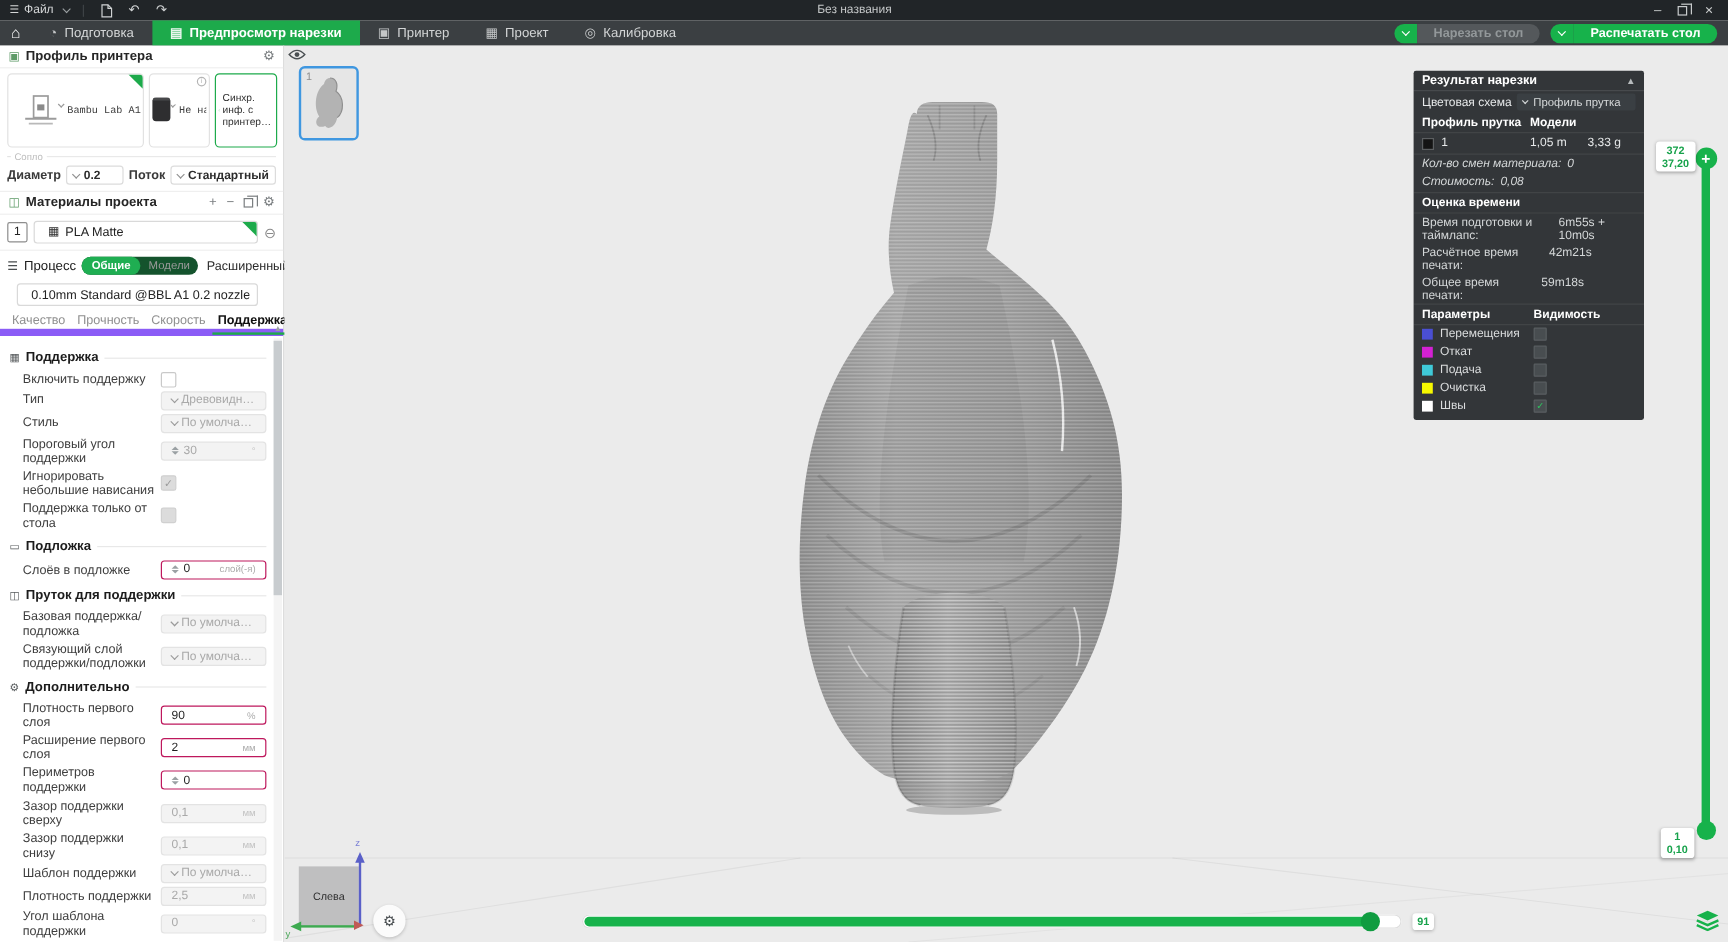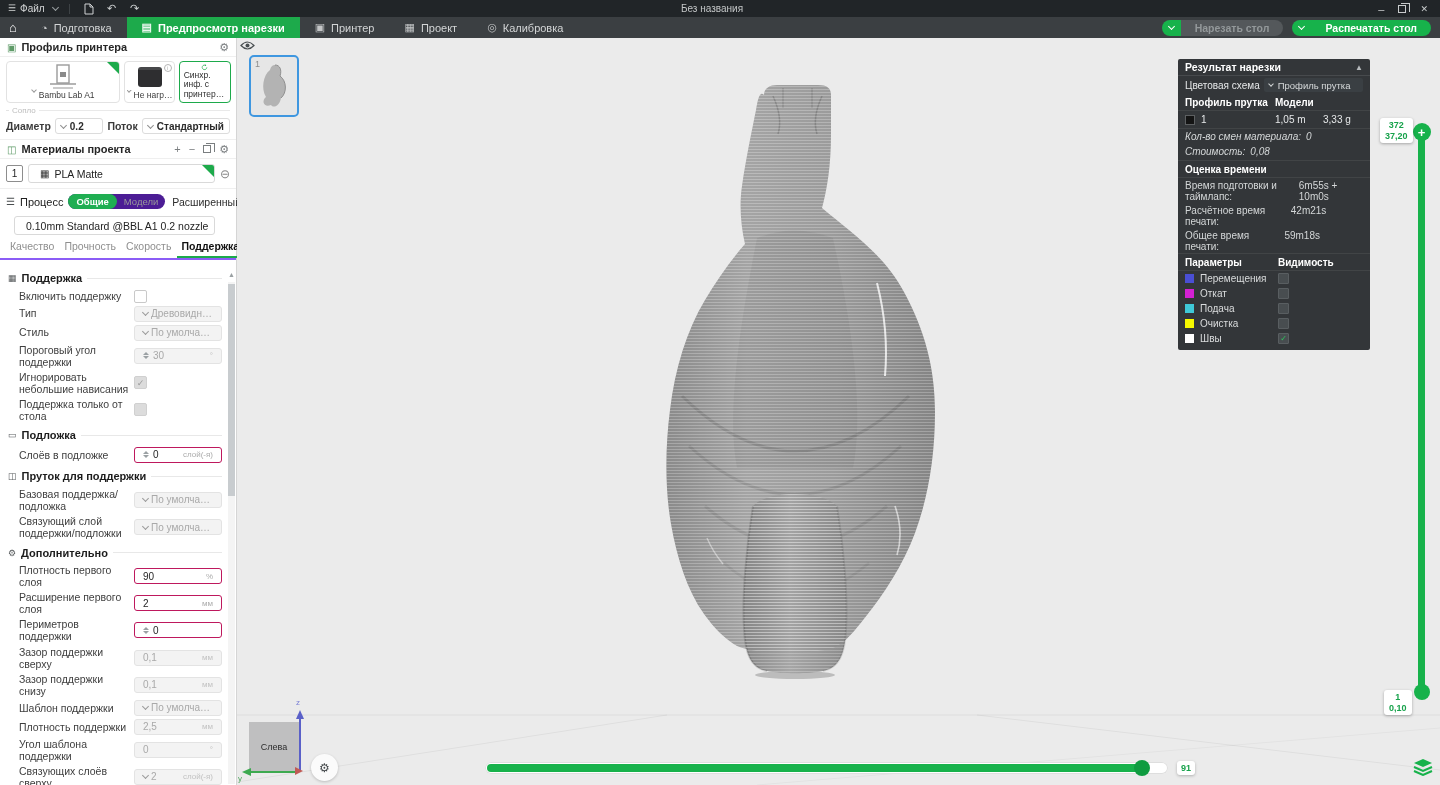--- a/index.html
+++ b/index.html
@@ -35,26 +35,26 @@
   .pill.primary{background:#17b24b;color:#fff;}
 
   
   .sidebar{position:absolute;left:0;top:38px;width:237px;height:747px;background:#fff;border-right:1px solid #d5d5d5;display:flex;flex-direction:column;}
   .phead{display:flex;align-items:center;gap:5px;height:19px;padding:0 7px;border-bottom:1px solid #efefef;flex:none;}
   .phead .hico{color:#5f9b68;font-size:10px;}
   .phead .htitle{font-size:11px;font-weight:bold;color:#262626;}
   .phead .sp{flex:1;}
   .gico{color:#7a7e80;font-size:11px;line-height:1;}
   .cards{display:flex;gap:4px;padding:4px 5px 2px 6px;flex:none;}
-  .card{position:relative;border:1px solid #e2e2e2;border-radius:4px;height:42px;background:#fff;display:flex;flex-direction:column;align-items:center;justify-content:flex-end;padding:2px;overflow:hidden;}
+  .card{position:relative;border:1px solid #e2e2e2;border-radius:4px;height:62px;background:#fff;display:flex;flex-direction:row;align-items:center;justify-content:flex-end;padding:2px;overflow:hidden;}
   .card.printer{width:116px;}
   .card.bed{width:51px;}
   .card.sync{width:53px;border:1px solid #1daa4b;justify-content:center;}
   .tri{position:absolute;top:0;right:0;width:0;height:0;border-style:solid;border-width:0 12px 12px 0;border-color:transparent #1daa4b transparent transparent;}
-  .card-label{display:flex;align-items:flex-start;gap:3px;font-size:8.5px;color:#3c3c3c;white-space:nowrap;}
+  .card-label{display:flex;align-items:flex-start;gap:3px;font-size:8.5px;color:#3c3c3c;white-space:nowrap;font-family:Liberation Mono, monospace;}
   .card-label .chev-g{width:4px;height:4px;border-right:1.1px solid #9a9a9a;border-bottom:1.1px solid #9a9a9a;transform:rotate(45deg);margin-top:-2px;flex:none;}
   .card.bed .card-label{max-width:46px;overflow:hidden;}
   .bed-img{width:24px;height:20px;background:#2e2e30;border-radius:3px;margin-bottom:3px;border-top:3px solid #47484a;}
   .info-dot{position:absolute;top:2px;right:2px;width:8px;height:8px;border:1px solid #b5b5b5;border-radius:50%;color:#b5b5b5;font-size:6px;line-height:6px;text-align:center;}
   .sync-label{font-size:8.5px;color:#2f2f2f;text-align:left;line-height:1.15;padding:0 2px;}
   .legend{display:flex;align-items:center;font-size:8px;color:#bdbdbd;padding:1px 6px 0 6px;gap:3px;flex:none;}
   .legend:before{content:"";width:3px;height:1px;background:#e3e3e3;}
   .legend:after{content:"";flex:1;height:1px;background:#e9e9e9;}
   .nozzle-row{display:flex;align-items:center;gap:4px;padding:3px 6px 5px 6px;border-bottom:1px solid #efefef;flex:none;font-weight:bold;}
   .nz-label{font-size:10.5px;color:#3a3a3a;}
@@ -65,29 +65,29 @@
   .copy-ico{width:8px;height:8px;border:1px solid #7a7e80;position:relative;}
   .copy-ico:before{content:"";position:absolute;left:2px;top:-3px;width:8px;height:8px;border:1px solid #7a7e80;border-left:none;border-bottom:none;}
   .filrow{display:flex;align-items:center;gap:5px;padding:5px 6px 5px 6px;border-bottom:1px solid #efefef;flex:none;}
   .slotbox{width:17px;height:17px;border:1px solid #8d8d8d;border-radius:2px;font-size:10px;display:flex;align-items:center;justify-content:center;color:#222;}
   .fil-dd{position:relative;flex:1;display:flex;align-items:center;gap:5px;border:1px solid #d9d9d9;border-radius:3px;height:19px;padding:0 6px;font-size:10.5px;color:#222;overflow:hidden;}
   .spool{font-size:10px;color:#2d2d2d;line-height:1;}
   .minus-circ{color:#8a8a8a;font-size:12px;line-height:1;}
   .procrow{display:flex;align-items:center;gap:5px;padding:5px 6px 3px 6px;flex:none;}
   .proc-ico{font-size:10px;color:#4a4e50;}
   .proc-title{font-size:11px;color:#202020;}
-  .cap{display:flex;align-items:center;background:#4c1d95;border-radius:9px;font-size:9.5px;height:15px;}
+  .cap{display:flex;align-items:center;background:#14532d;border-radius:9px;font-size:9.5px;height:15px;}
   .cap .on{background:#1fae52;color:#fff;border-radius:9px;padding:0 8px;height:15px;display:flex;align-items:center;font-weight:bold;}
   .cap .off{color:#9a9a9a;padding:0 7px;}
   .adv-label{font-size:10.5px;color:#2c2c2c;margin-left:2px;}
   .toggle{width:25px;height:13px;border-radius:7px;background:#1ec258;position:relative;flex:none;}
   .toggle:after{content:"";position:absolute;right:1px;top:1px;width:11px;height:11px;border-radius:50%;background:#fff;}
   .presetrow{display:flex;align-items:center;gap:6px;padding:4px 8px 6px 14px;border-bottom:0;flex:none;}
   .preset-dd{flex:1;display:flex;align-items:center;gap:5px;border:1px solid #d9d9d9;border-radius:3px;height:19px;padding:0 6px;font-size:10.5px;color:#242424;}
-  .subtabs{display:flex;align-items:flex-end;gap:2px;padding:0 6px;height:19px;border-bottom:2px solid #8b5cf6;flex:none;}
+  .subtabs{display:flex;align-items:flex-start;gap:2px;padding:0 6px;height:19px;border-bottom:6px solid #8b5cf6;flex:none;}
   .subtab{font-size:10.5px;color:#8f8f8f;padding:0 4px 4px 4px;border-bottom:2px solid transparent;}
   .subtab.active{color:#111;font-weight:bold;border-bottom:2px solid #1daa4b;}
 
   
   .settings{flex:1;overflow:hidden;position:relative;padding:6px 14px 0 8px;}
   .sheader{display:flex;align-items:center;gap:5px;margin:6px 0 4px 0;}
   .sheader .sicon{font-size:9px;color:#565a5c;}
   .sheader .stitle{font-size:11px;font-weight:bold;color:#1c1c1c;white-space:nowrap;}
   .sheader .sline{flex:1;height:1px;background:#e8e8e8;}
   .srow{display:flex;align-items:center;padding:1.5px 0 1.5px 11px;min-height:16px;}

